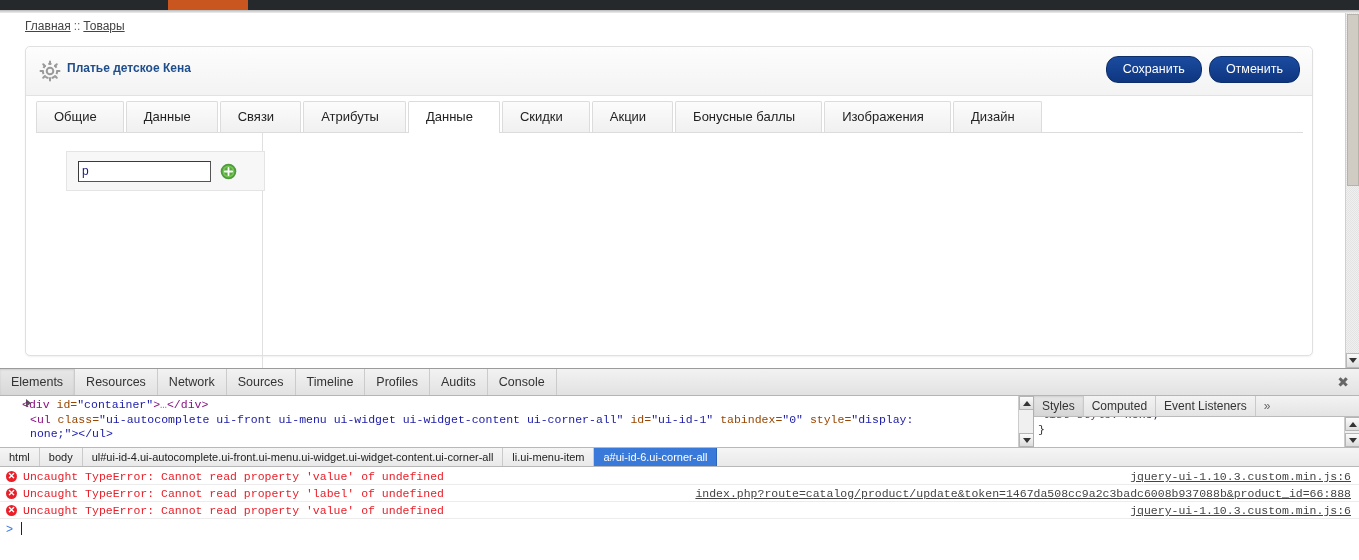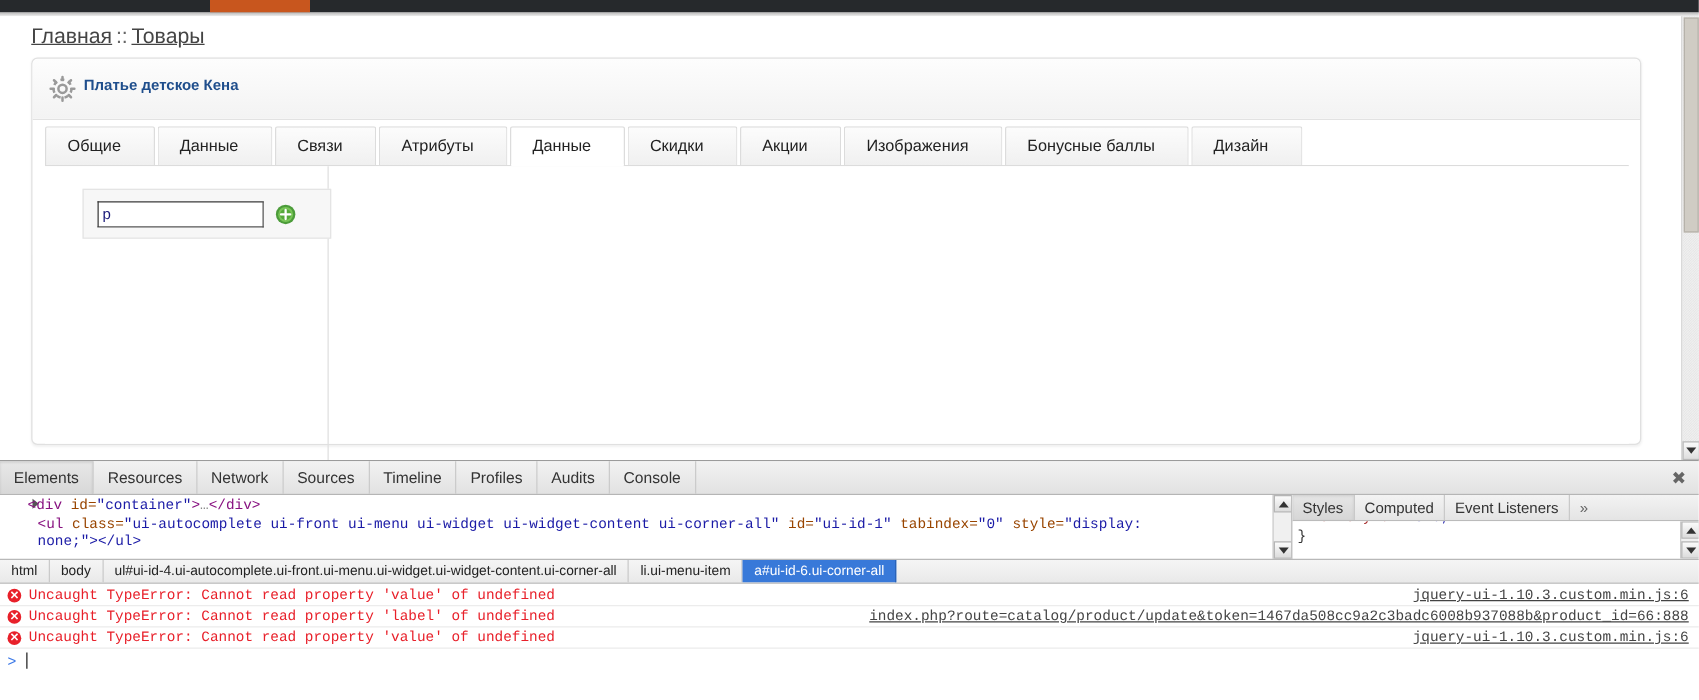--- a/index.html
+++ b/index.html
@@ -31,21 +31,21 @@
   
   .page {
     position: absolute; left: 0; top: 13px;
     width: 1345px; height: 355px;
     background: #ffffff;
     overflow: hidden;
   }
 
   .breadcrumb {
     position: absolute; left: 25px; top: 6px;
-    font-size: 17px; color: #333;
+    font-size: 12px; color: #333;
     white-space: nowrap;
   }
   .breadcrumb a {
     color: #444; text-decoration: underline; cursor: pointer;
   }
   .breadcrumb .sep { color: #666; margin: 0 3px; }
 
   .panel {
     position: absolute; left: 25px; top: 33px;
     width: 1288px; height: 310px;
@@ -451,32 +451,36 @@
           <g fill="none" stroke="#9a9a9a" stroke-width="2">
             <circle cx="11" cy="11" r="3.3"></circle>
             <path d="M11 1.5 L11 4 M11 18 L11 20.5 M1.5 11 L4 11 M18 11 L20.5 11
                      M4.2 4.2 L6 6 M16 16 L17.8 17.8 M17.8 4.2 L16 6 M6 16 L4.2 17.8" stroke-linecap="round"></path>
             <circle cx="11" cy="11" r="7.2" stroke-dasharray="3.2 3.2"></circle>
           </g>
         </svg>
       </span>
       <div class="panel-title">Платье детское Кена</div>
 
+      <div class="hdr-buttons">
+        <button class="btn-blue">Сохранить</button>
+        <button class="btn-blue">Отменить</button>
+      </div>
     </div>
 
     <div class="tabs">
       <div class="tab">Общие</div>
       <div class="tab">Данные</div>
       <div class="tab">Связи</div>
       <div class="tab">Атрибуты</div>
       <div class="tab active">Данные</div>
       <div class="tab">Скидки</div>
       <div class="tab">Акции</div>
+      <div class="tab">Бонусные баллы</div>
       <div class="tab">Изображения</div>
-      <div class="tab">Бонусные баллы</div>
       <div class="tab">Дизайн</div>
     </div>
     <div class="tabs-underline"></div>
 
     <div class="tab-body">
       <div class="vert-rule"></div>
       <div class="option-box">
         <input class="option-input" type="text" value="р" style="">
         <span class="add-icon">
           <svg width="17" height="17" viewBox="0 0 17 17">

